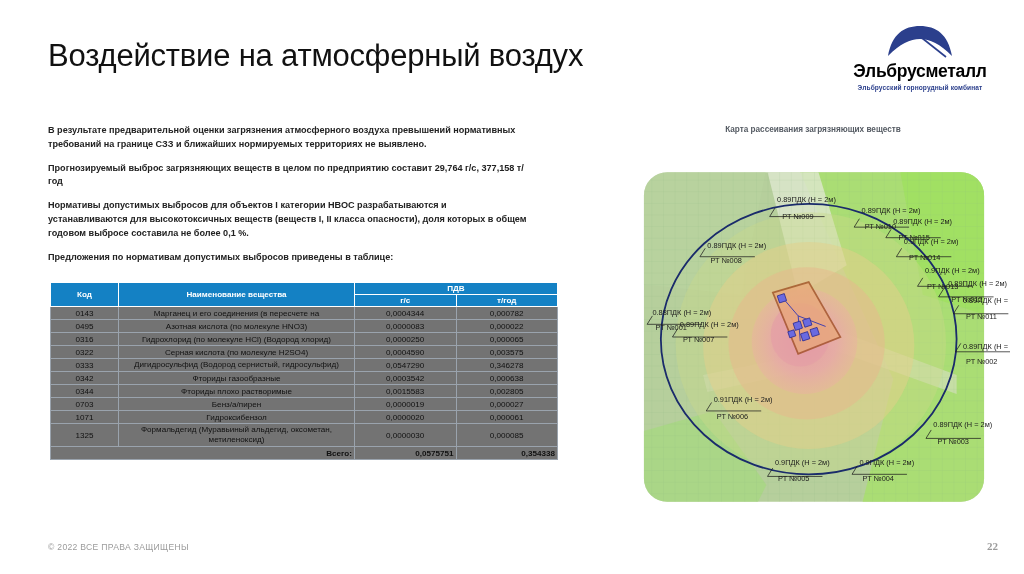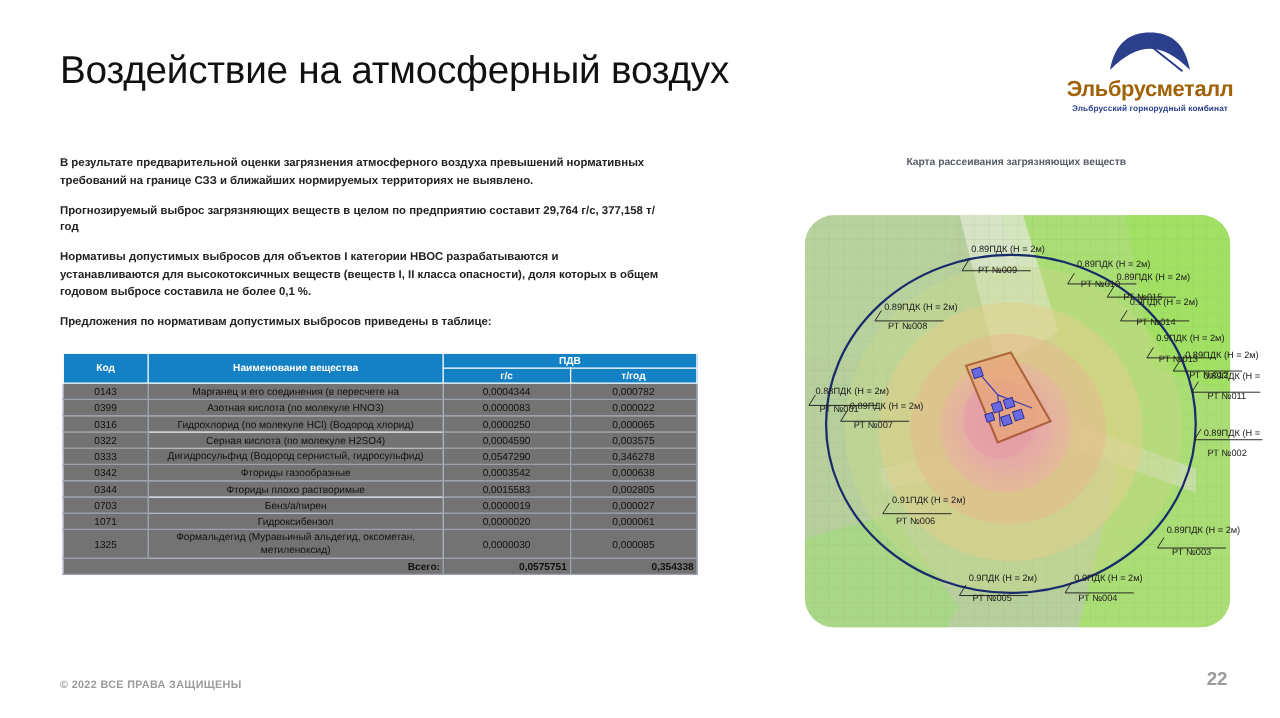--- a/index.html
+++ b/index.html
@@ -15,21 +15,21 @@
     position:absolute; left:48px; top:38px;
     font-size:31px; font-weight:normal; color:#111111;
     letter-spacing:-0.2px; white-space:nowrap;
   }
   .logo-block {
     position:absolute; right:26px; top:24px;
     width:156px; text-align:center;
   }
   .logo-mark { width:100%; height:36px; display:block; }
   .logo-name {
-    font-size:17.5px; font-weight:bold; color:#a16207;
+    font-size:17.5px; font-weight:bold; color:#000000;
     letter-spacing:-0.3px; margin-top:1px;
   }
   .logo-tag {
     font-size:6.6px; font-weight:bold; color:#2b3f8c;
     letter-spacing:0.1px; margin-top:2px;
   }
 
   
   .body-text { position:absolute; left:48px; top:124px; width:480px; }
   .para {
@@ -74,26 +74,26 @@
   }
   .map-wrap {
     position:absolute; left:618px; top:168px;
     width:392px; height:338px;
   }
   .map-svg { width:100%; height:100%; display:block; }
 
   
   .footer-left {
     position:absolute; left:48px; bottom:22px;
-    font-size:8.6px; font-weight:bold; color:#9b9b9b;
+    font-size:8.6px; font-weight:normal; color:#9b9b9b;
     letter-spacing:0.3px;
   }
   .footer-page {
-    position:absolute; right:42px; bottom:22px;
-    font-size:15px; color:#9b9b9b; font-weight:600;
+    position:absolute; right:26px; bottom:22px;
+    font-size:11px; color:#9b9b9b; font-weight:600;font-family:Liberation Serif, serif;
   }
 </style>
 </head>
 <body>
 
 <div class="slide-title">Воздействие на атмосферный воздух</div>
 
 <div class="logo-block">
   <svg class="logo-mark" viewBox="0 0 156 36">
     <path d="M46 32 C 50 10, 62 2, 78 2 C 94 2, 106 10, 110 32 C 98 20, 88 15, 78 15 C 68 15, 58 20, 46 32 Z" fill="#2b3f8c"></path>
@@ -123,21 +123,21 @@
     </tr>
   </thead>
   <tbody>
       <tr>
         <td>0143</td>
         <td class="cell-name">Марганец и его соединения (в пересчете на</td>
         <td>0,0004344</td>
         <td>0,000782</td>
       </tr>
       <tr>
-        <td>0399</td>
+        <td>0495</td>
         <td class="cell-name">Азотная кислота (по молекуле HNO3)</td>
         <td>0,0000083</td>
         <td>0,000022</td>
       </tr>
       <tr>
         <td>0316</td>
         <td class="cell-name">Гидрохлорид (по молекуле HCl) (Водород хлорид)</td>
         <td>0,0000250</td>
         <td>0,000065</td>
       </tr>

